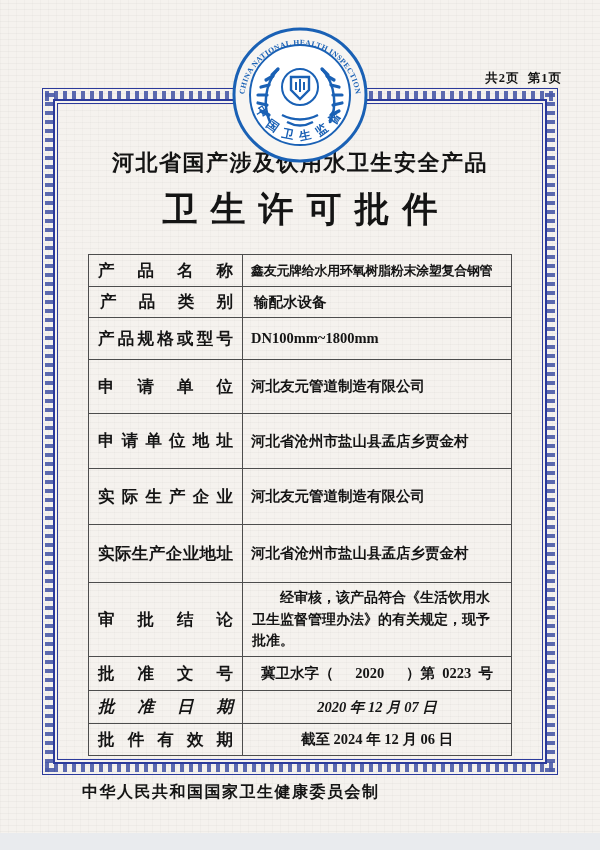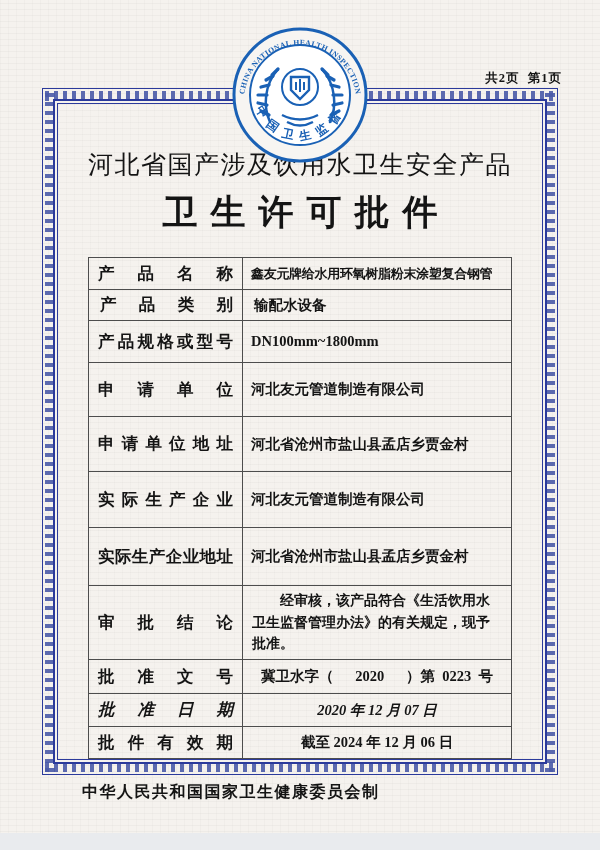--- a/index.html
+++ b/index.html
@@ -43,21 +43,21 @@
       repeating-linear-gradient(0deg, rgba(120,118,115,.05) 0 1px, transparent 1px 6px),
       repeating-linear-gradient(90deg, rgba(120,118,115,.035) 0 1px, transparent 1px 8px);
   }
 
   
   .emblem{position:absolute;top:27px;left:50%;transform:translateX(-50%);
     width:136px;height:136px;z-index:5;}
 
   
   .title-block{margin-top:44px;text-align:center;}
-  .title-line1{font-size:25px;font-weight:normal;letter-spacing:1.5px;}
+  .title-line1{font-size:22px;font-weight:bold;letter-spacing:1.5px;}
   .title-line2{font-size:35px;font-weight:bold;letter-spacing:13px;padding-left:13px;margin-top:8px;}
 
   
   table.cert{
     width:424px;margin:21px auto 0;border-collapse:collapse;
     border:1px solid #4d4d4d;table-layout:fixed;
   }
   table.cert td{
     border:1px solid #4d4d4d;vertical-align:middle;
     font-weight:bold;box-sizing:border-box;

